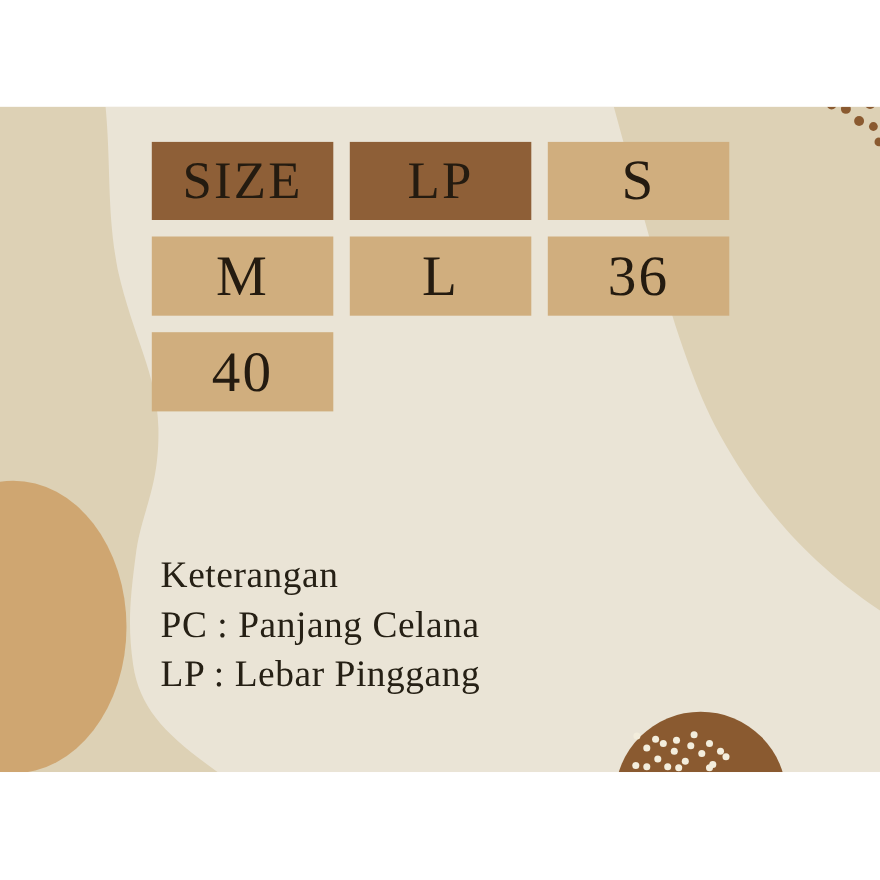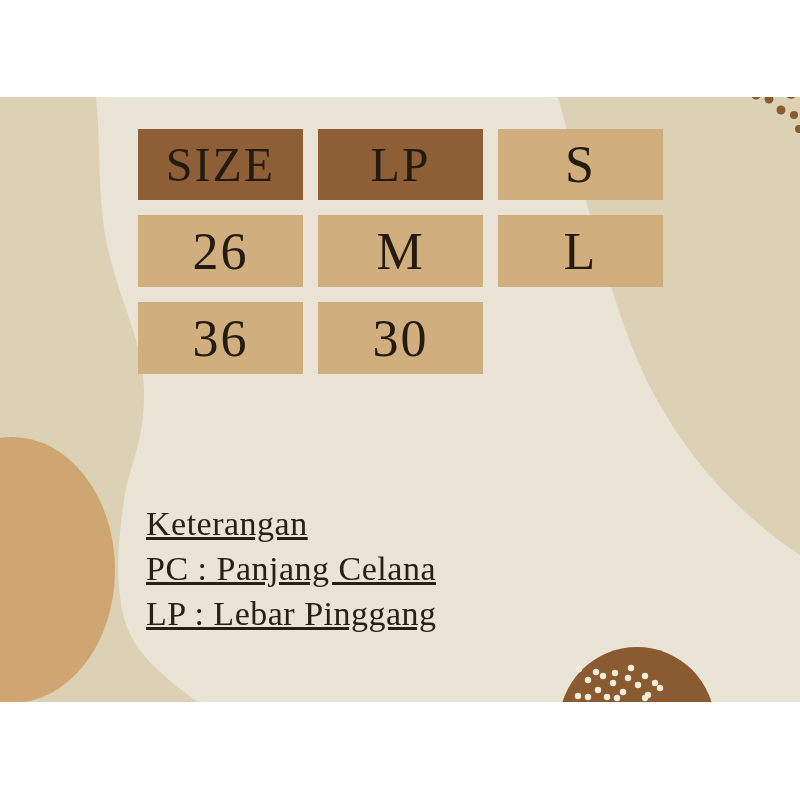--- a/index.html
+++ b/index.html
@@ -71,21 +71,20 @@
   }
 
   .legend {
     position: absolute;
     left: 146px;
     top: 404px;
     color: #262015;
     font-size: 34px;
     line-height: 45px;
     letter-spacing: 0.5px;
-    text-decoration: underline;
   }
   .legend .line { white-space: nowrap; }
 </style>
 </head>
 <body>
 
 <div class="page">
 
   <div class="letterbox top"></div>
 
@@ -142,27 +141,26 @@
         <circle cx="799" cy="32" r="4"></circle>
       </g>
     </svg>
 
     <div class="size-table">
 
       <div class="cell header">SIZE</div>
       <div class="cell header">LP</div>
 
       <div class="cell body">S</div>
-      <div class="cell body">26</div>
 
       <div class="cell body">M</div>
 
       <div class="cell body">L</div>
       <div class="cell body">36</div>
-      <div class="cell body">30</div>
+      <div class="cell body">40</div>
     </div>
 
     <div class="legend">
       <div class="line">Keterangan</div>
       <div class="line">PC : Panjang Celana</div>
       <div class="line">LP : Lebar Pinggang</div>
     </div>
 
   </div>
 

